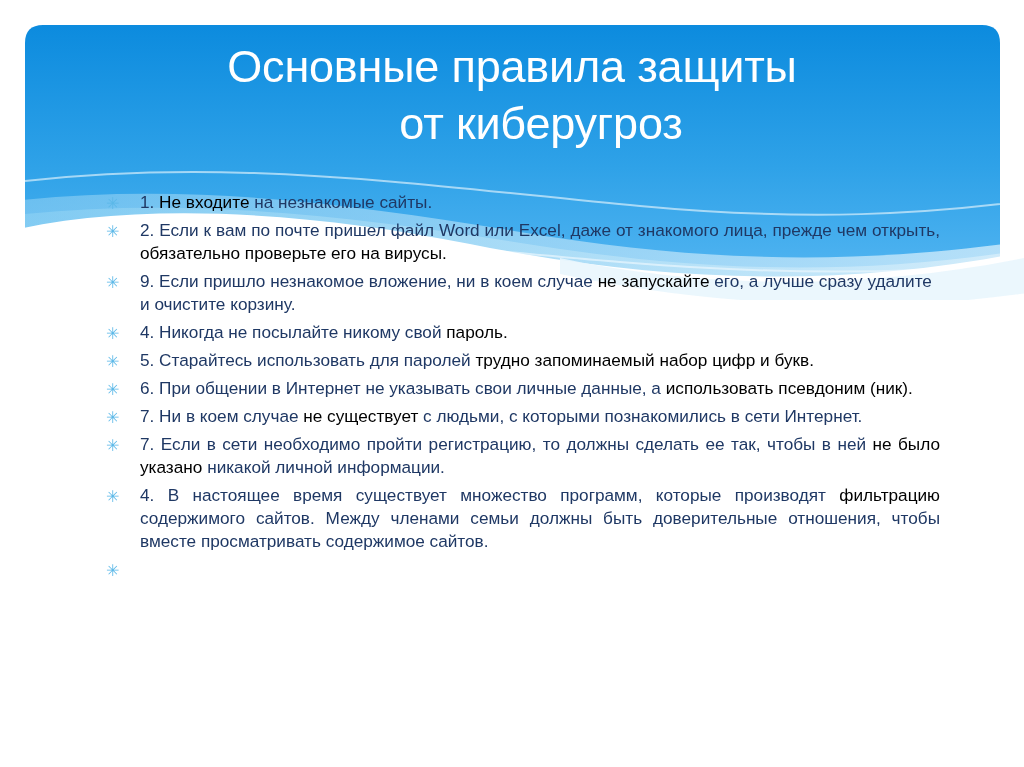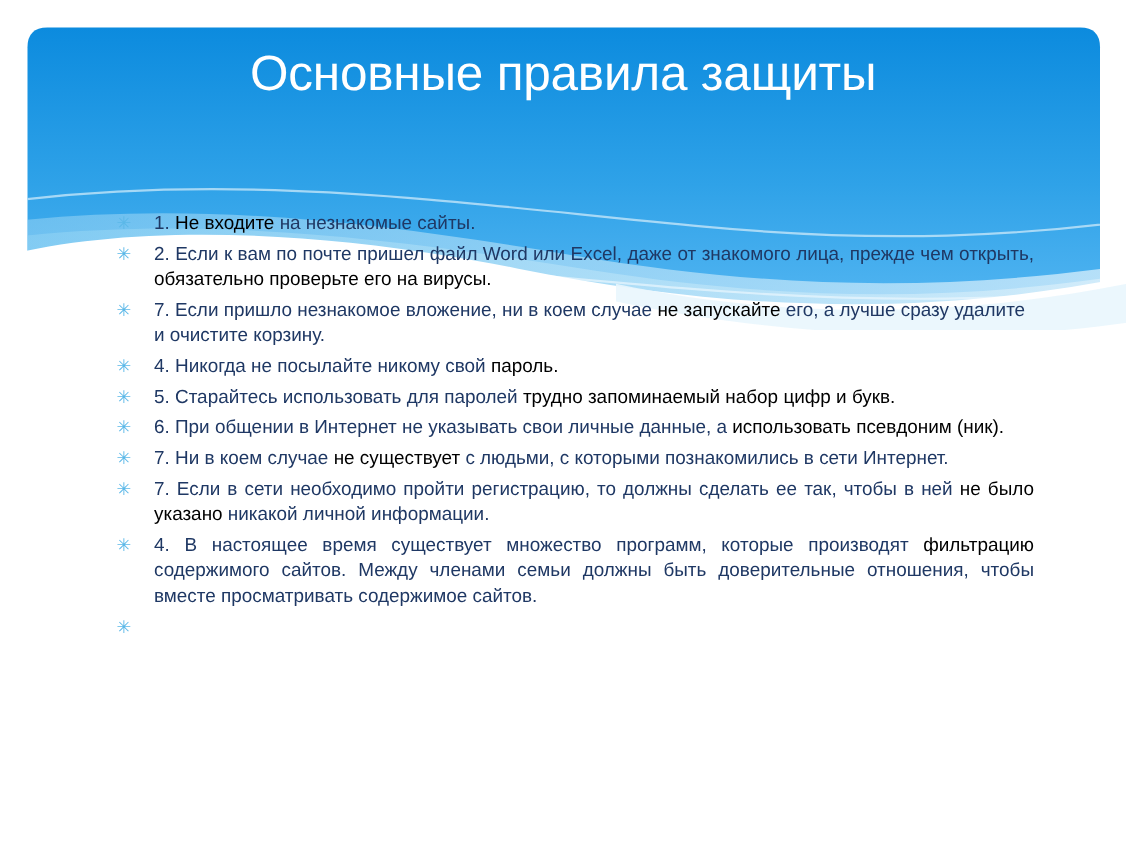--- a/index.html
+++ b/index.html
@@ -134,26 +134,27 @@
 
       <path d="M-10,236 C120,200 300,210 470,244 C660,282 840,290 1034,250 L1034,300 L-10,300 Z" fill="#FFFFFF"></path>
       <path d="M-10,252 C140,222 320,238 500,268 C680,296 860,300 1034,268 L1034,300 L-10,300 Z" fill="#FFFFFF" opacity="0.95"></path>
 
       <path d="M560,258 C700,288 860,292 1034,256 L1034,292 C880,316 700,304 560,274 Z" fill="#E9F6FD" opacity="0.9"></path>
     </svg>
   </div>
 
   <div class="title-block">
     <div class="title-line l1">Основные правила защиты</div>
+    <div class="title-line l2">от киберугроз</div>
   </div>
 
   <div class="rules" id="rules-list">
       <p class="rule plain"><span class="bullet">✳</span><span class="txt">1. </span><span class="txt red">Не входите</span><span class="txt"> на незнакомые сайты.</span></p>
       <p class="rule just"><span class="bullet">✳</span><span class="txt">2. Если   к вам по почте пришел файл Word или Excel, даже от знакомого лица,  прежде чем открыть, </span><span class="txt red">обязательно проверьте его  на вирусы.</span></p>
-      <p class="rule plain"><span class="bullet">✳</span><span class="txt">7. Если пришло незнакомое вложение, ни в коем случае </span><span class="txt red">не запускайте</span><span class="txt"> его, а лучше сразу удалите и очистите корзину.</span></p>
+      <p class="rule plain"><span class="bullet">✳</span><span class="txt">9. Если пришло незнакомое вложение, ни в коем случае </span><span class="txt red">не запускайте</span><span class="txt"> его, а лучше сразу удалите и очистите корзину.</span></p>
       <p class="rule plain"><span class="bullet">✳</span><span class="txt">4. Никогда не посылайте никому свой </span><span class="txt red">пароль.</span></p>
       <p class="rule plain"><span class="bullet">✳</span><span class="txt">5. Старайтесь использовать для паролей </span><span class="txt red">трудно запоминаемый набор цифр и букв.</span></p>
       <p class="rule just"><span class="bullet">✳</span><span class="txt">6. При общении в Интернет не указывать свои личные данные, а </span><span class="txt red">использовать псевдоним (ник).</span></p>
       <p class="rule just"><span class="bullet">✳</span><span class="txt">7. Ни в коем случае </span><span class="txt red">не существует</span><span class="txt"> с людьми, с которыми познакомились в сети Интернет.</span></p>
       <p class="rule just"><span class="bullet">✳</span><span class="txt">7. Если в сети  необходимо пройти регистрацию, то должны сделать  ее так, чтобы в ней </span><span class="txt red">не было указано</span><span class="txt"> никакой личной информации.</span></p>
       <p class="rule just"><span class="bullet">✳</span><span class="txt">4. В настоящее время существует множество программ, которые производят </span><span class="txt red">фильтрацию</span><span class="txt"> содержимого сайтов. Между членами семьи должны быть доверительные отношения, чтобы вместе просматривать содержимое сайтов.</span></p>
       <p class="rule plain"><span class="bullet">✳</span></p>
     </div>
 
 </div>

